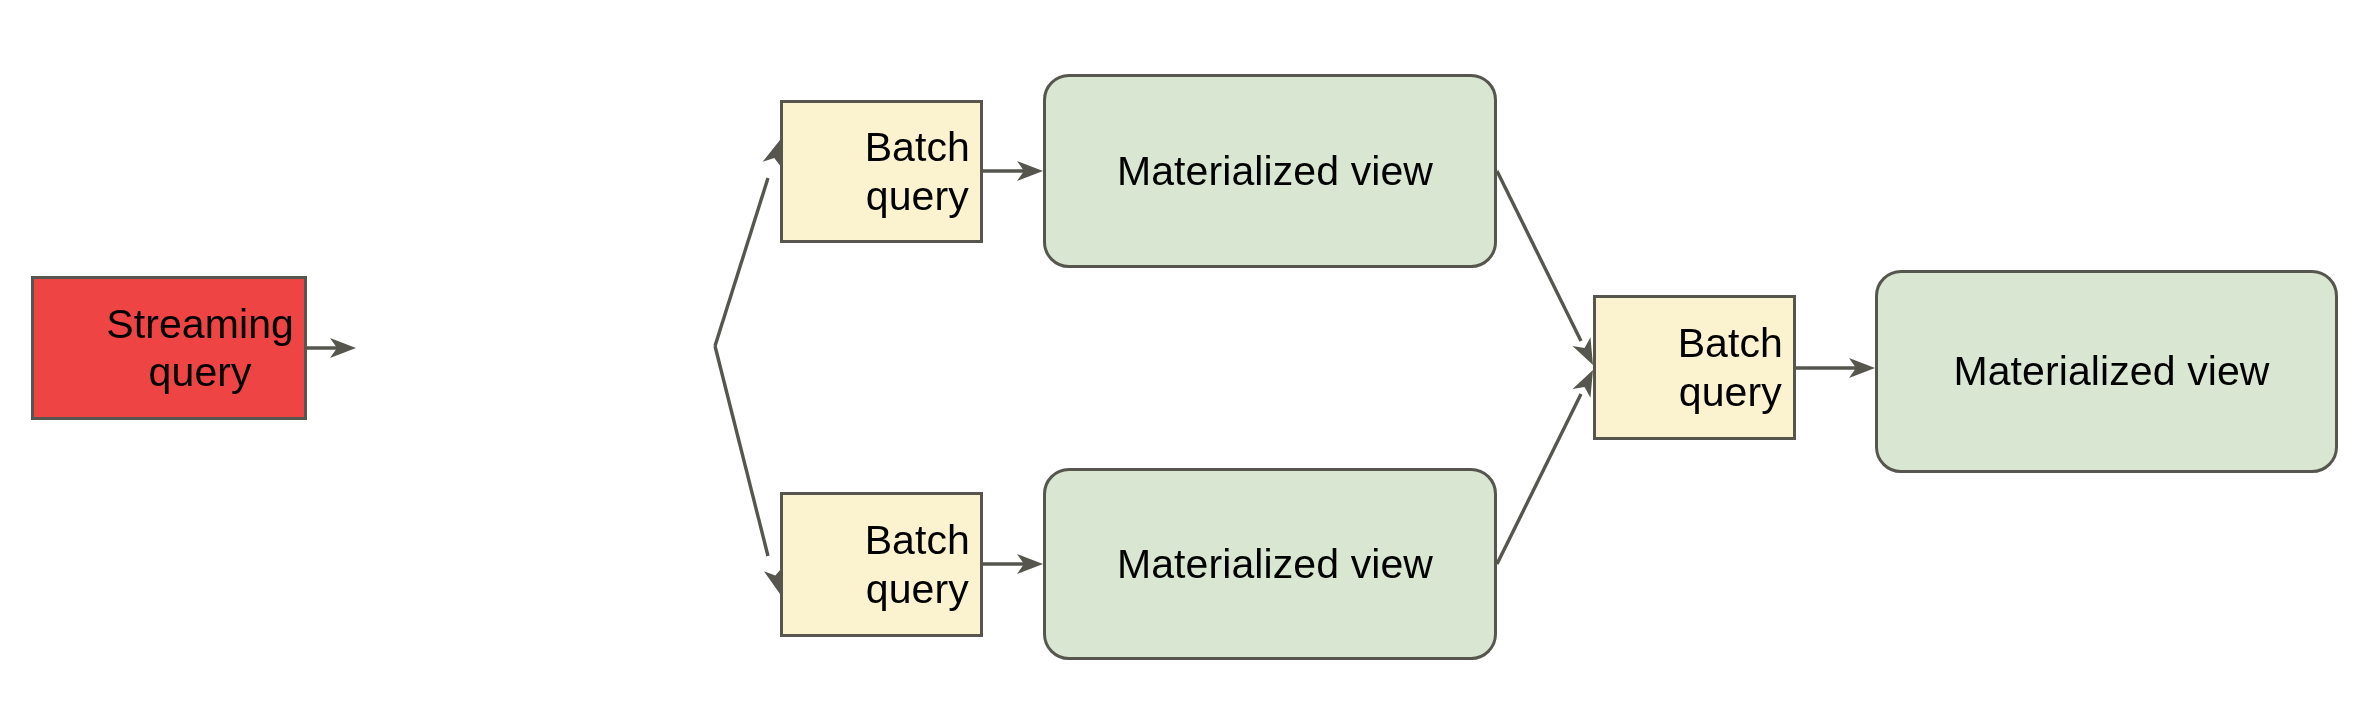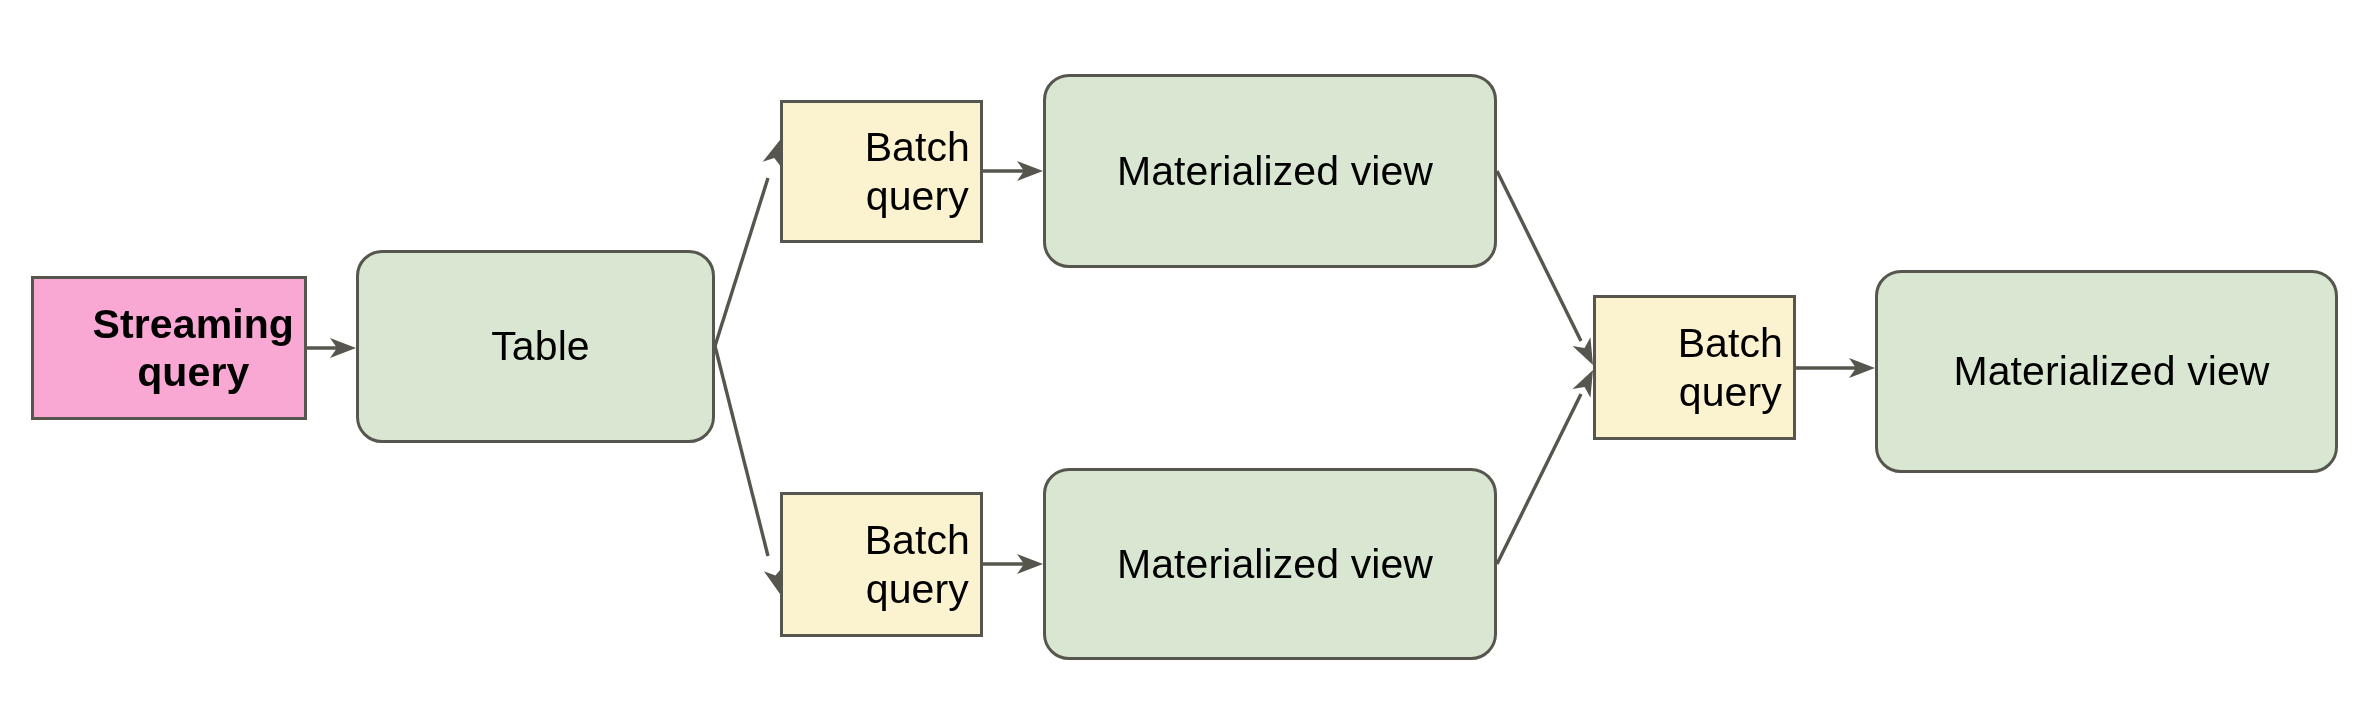--- a/index.html
+++ b/index.html
@@ -71,28 +71,25 @@
       <path d="M 983 564 L 1033 564" fill="none" stroke="#56564f" stroke-width="3.4" stroke-linecap="butt"></path>
       <polygon points="0,0 -26,10 -19,0 -26,-10" fill="#56564f" transform="translate(1043,564) rotate(0)"></polygon>
       <path d="M 1497 171 L 1581 341" fill="none" stroke="#56564f" stroke-width="3.4" stroke-linecap="butt"></path>
       <polygon points="0,0 -26,10 -19,0 -26,-10" fill="#56564f" transform="translate(1593,365) rotate(63.7)"></polygon>
       <path d="M 1497 564 L 1581 394" fill="none" stroke="#56564f" stroke-width="3.4" stroke-linecap="butt"></path>
       <polygon points="0,0 -26,10 -19,0 -26,-10" fill="#56564f" transform="translate(1593,370) rotate(-63.7)"></polygon>
       <path d="M 1796 368 L 1865 368" fill="none" stroke="#56564f" stroke-width="3.4" stroke-linecap="butt"></path>
       <polygon points="0,0 -26,10 -19,0 -26,-10" fill="#56564f" transform="translate(1875,368) rotate(0)"></polygon>
     </svg>
 
-  <div class="node process" style="left: 31px; top: 276px; width: 276px; height: 144px; background: #f9a8d4; border-color: rgb(86, 86, 79); color: rgb(0, 0, 0); font-weight: bold;">
+  <div class="node process" style="left: 31px; top: 276px; width: 276px; height: 144px; background: #ef4444; border-color: rgb(86, 86, 79); color: rgb(0, 0, 0);">
     <span class="node-label">Streaming
 query</span>
   </div>
 
-  <div class="node store" style="left: 356px; top: 250px; width: 359px; height: 193px; background: rgb(217, 231, 210); border-color: rgb(86, 86, 79); color: rgb(0, 0, 0);">
-    <span class="node-label">Table</span>
-  </div>
 
   <div class="node process" style="left: 780px; top: 100px; width: 203px; height: 143px; background: rgb(251, 242, 208); border-color: rgb(86, 86, 79); color: rgb(0, 0, 0);">
     <span class="node-label">Batch
 query</span>
   </div>
 
   <div class="node store" style="left: 1043px; top: 74px; width: 454px; height: 194px; background: rgb(217, 231, 210); border-color: rgb(86, 86, 79); color: rgb(0, 0, 0);">
     <span class="node-label">Materialized view</span>
   </div>
 

